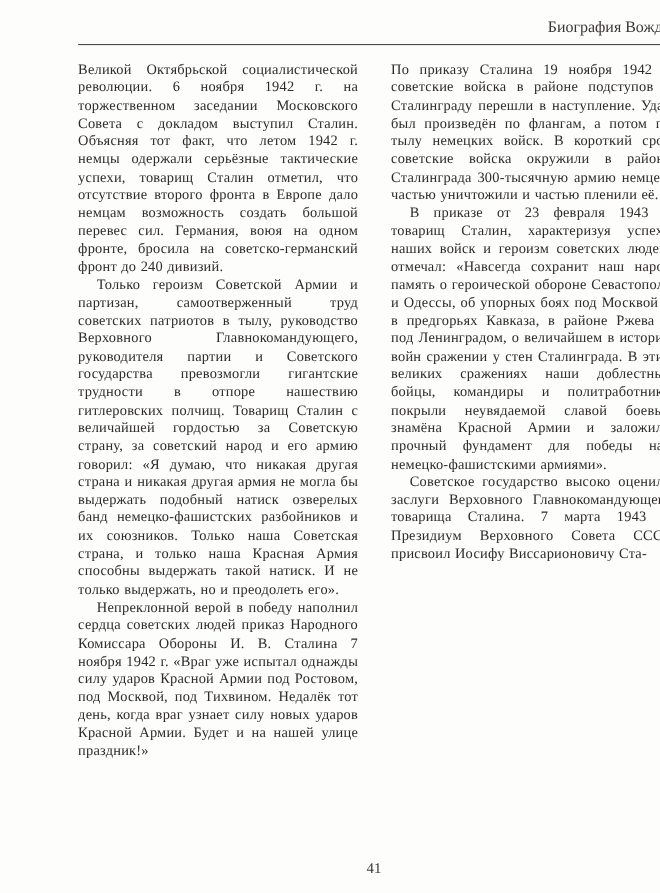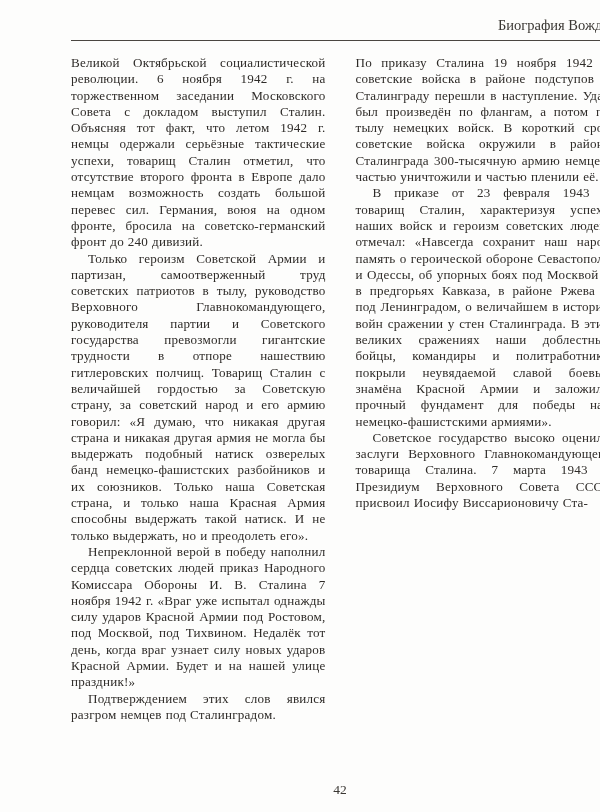--- a/index.html
+++ b/index.html
@@ -73,28 +73,27 @@
   </div>
 
   <hr class="header-rule">
 
   <div class="columns">
 
     <div class="col">
       <p>Великой Октябрьской социалистической революции. 6 ноября 1942 г. на торжественном заседании Московского Совета с докладом выступил Сталин. Объясняя тот факт, что летом 1942 г. немцы одержали серьёзные тактические успехи, товарищ Сталин отметил, что отсутствие второго фронта в Европе дало немцам возможность создать большой перевес сил. Германия, воюя на одном фронте, бросила на советско-германский фронт до 240 дивизий.</p>
       <p class="indent">Только героизм Советской Армии и партизан, самоотверженный труд советских патриотов в тылу, руководство Верховного Главнокомандующего, руководителя партии и Советского государства превозмогли гигантские трудности в отпоре нашествию гитлеровских полчищ. Товарищ Сталин с величайшей гордостью за Советскую страну, за советский народ и его армию говорил: «Я думаю, что никакая другая страна и никакая другая армия не могла бы выдержать подобный натиск озверелых банд немецко-фашистских разбойников и их союзников. Только наша Советская страна, и только наша Красная Армия способны выдержать такой натиск. И не только выдержать, но и преодолеть его».</p>
       <p class="indent">Непреклонной верой в победу наполнил сердца советских людей приказ Народного Комиссара Обороны И. В. Сталина 7 ноября 1942 г. «Враг уже испытал однажды силу ударов Красной Армии под Ростовом, под Москвой, под Тихвином. Недалёк тот день, когда враг узнает силу новых ударов Красной Армии. Будет и на нашей улице праздник!»</p>
-      <p class="indent">Подтверждением этих слов явился разгром немцев под Сталинградом.</p>
     </div>
 
     <div class="col">
       <p>По приказу Сталина 19 ноября 1942 г. советские войска в районе подступов к Сталинграду перешли в наступление. Удар был произведён по флангам, а потом по тылу немецких войск. В короткий срок советские войска окружили в районе Сталинграда 300-тысячную армию немцев, частью уничтожили и частью пленили её.</p>
       <p class="indent">В приказе от 23 февраля 1943 г. товарищ Сталин, характеризуя успехи наших войск и героизм советских людей, отмечал: «Навсегда сохранит наш народ память о героической обороне Севастополя и Одессы, об упорных боях под Москвой и в предгорьях Кавказа, в районе Ржева и под Ленинградом, о величайшем в истории войн сражении у стен Сталинграда. В этих великих сражениях наши доблестные бойцы, командиры и политработники покрыли неувядаемой славой боевые знамёна Красной Армии и заложили прочный фундамент для победы над немецко-фашистскими армиями».</p>
       <p class="indent">Советское государство высоко оценило заслуги Верховного Главнокомандующего товарища Сталина. 7 марта 1943 г. Президиум Верховного Совета СССР присвоил Иосифу Виссарионовичу Ста-</p>
     </div>
 
   </div>
 
   <div class="footer">
-    <span>42</span>
+    <span>41</span>
   </div>
 
 </div>
 
 </body></html>

